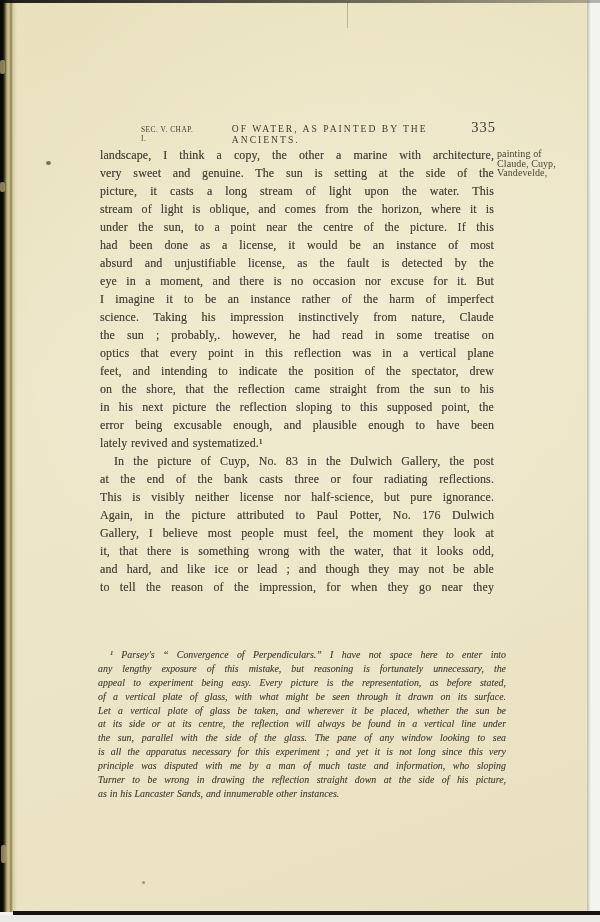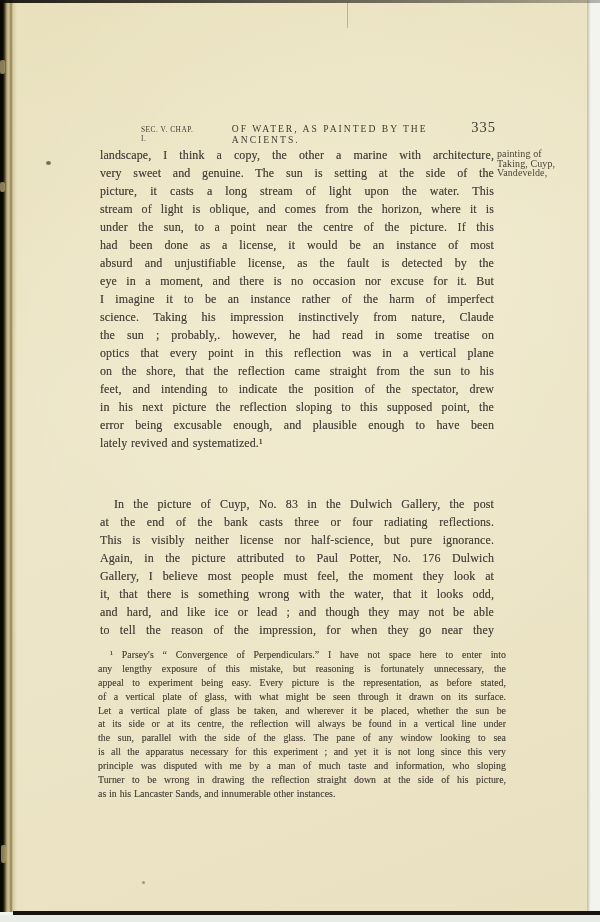--- a/index.html
+++ b/index.html
@@ -48,28 +48,28 @@
   .margin-note .line{text-align:left !important;text-align-last:left !important;height:auto;}
 
   .bodytext{
     position:absolute;left:90px;top:146px;width:394px;
     font-size:12px;color:#46413a;word-spacing:.6px;letter-spacing:.1px;
     text-shadow:0 0 .5px rgba(70,64,52,.55);
   }
   .bodytext .line{height:18px;line-height:18px;}
   .line{text-align:justify;text-align-last:justify;white-space:normal;}
   .line-left{text-align-last:left;}
-  .para2 .line:first-child{text-indent:14px;margin-top:43px;}
+  .para2 .line:first-child{text-indent:14px;}
 
   .footnote{
     position:absolute;left:88px;top:648px;width:408px;
     font-size:9.9px;color:#4a453c;word-spacing:.4px;
     text-shadow:0 0 .4px rgba(74,69,60,.5);
   }
-  .footnote .line{height:13.9px;line-height:13.9px;}
+  .footnote .line{height:13.9px;line-height:13.9px;font-style:italic;}
   .footnote .line:first-child{text-indent:12px;}
 
   .speck{position:absolute;border-radius:50%;z-index:2;}
   .speck1{left:36px;top:161px;width:5px;height:4px;background:#6e5c31;opacity:.85;}
   .speck2{left:132px;top:881px;width:3px;height:3px;background:#8a7847;opacity:.7;}
   .fiber{position:absolute;left:337px;top:2px;width:1px;height:26px;background:#a6996a;opacity:.65;z-index:2;}
 </style>
 </head>
 <body>
 
@@ -78,40 +78,40 @@
   <div class="page">
 
     <div class="running-header">
       <span class="hdr-left">SEC. V. CHAP. I.</span>
       <span class="hdr-center">OF WATER, AS PAINTED BY THE ANCIENTS.</span>
       <span class="hdr-right">335</span>
     </div>
 
     <div class="margin-note">
         <div class="line">painting of</div>
-        <div class="line">Taking, Cuyp,</div>
+        <div class="line">Claude, Cuyp,</div>
         <div class="line line-left">Vandevelde,</div>
       </div>
 
     <div class="bodytext">
       <div class="para para1">
           <div class="line">landscape, I think a copy, the other a marine with architecture,</div>
           <div class="line">very sweet and genuine.  The sun is setting at the side of the</div>
           <div class="line">picture, it casts a long stream of light upon the water.  This</div>
           <div class="line">stream of light is oblique, and comes from the horizon, where it is</div>
           <div class="line">under the sun, to a point near the centre of the picture.  If this</div>
           <div class="line">had been done as a license, it would be an instance of most</div>
           <div class="line">absurd and unjustifiable license, as the fault is detected by the</div>
           <div class="line">eye in a moment, and there is no occasion nor excuse for it.  But</div>
           <div class="line">I imagine it to be an instance rather of the harm of imperfect</div>
           <div class="line">science.  Taking his impression instinctively from nature, Claude</div>
           <div class="line">the sun ; probably,. however, he had read in some treatise on</div>
           <div class="line">optics that every point in this reflection was in a vertical plane</div>
+          <div class="line">feet, and intending to indicate the position of the spectator, drew</div>
           <div class="line">on the shore, that the reflection came straight from the sun to his</div>
-          <div class="line">feet, and intending to indicate the position of the spectator, drew</div>
           <div class="line">in his next picture the reflection sloping to this supposed point, the</div>
           <div class="line">error being excusable enough, and plausible enough to have been</div>
           <div class="line line-left">lately revived and systematized.¹</div>
         </div>
       <div class="para para2">
           <div class="line">In the picture of Cuyp, No. 83 in the Dulwich Gallery, the post</div>
           <div class="line">at the end of the bank casts three or four radiating reflections.</div>
           <div class="line">This is visibly neither license nor half-science, but pure ignorance.</div>
           <div class="line">Again, in the picture attributed to Paul Potter, No. 176 Dulwich</div>
           <div class="line">Gallery, I believe most people must feel, the moment they look at</div>

